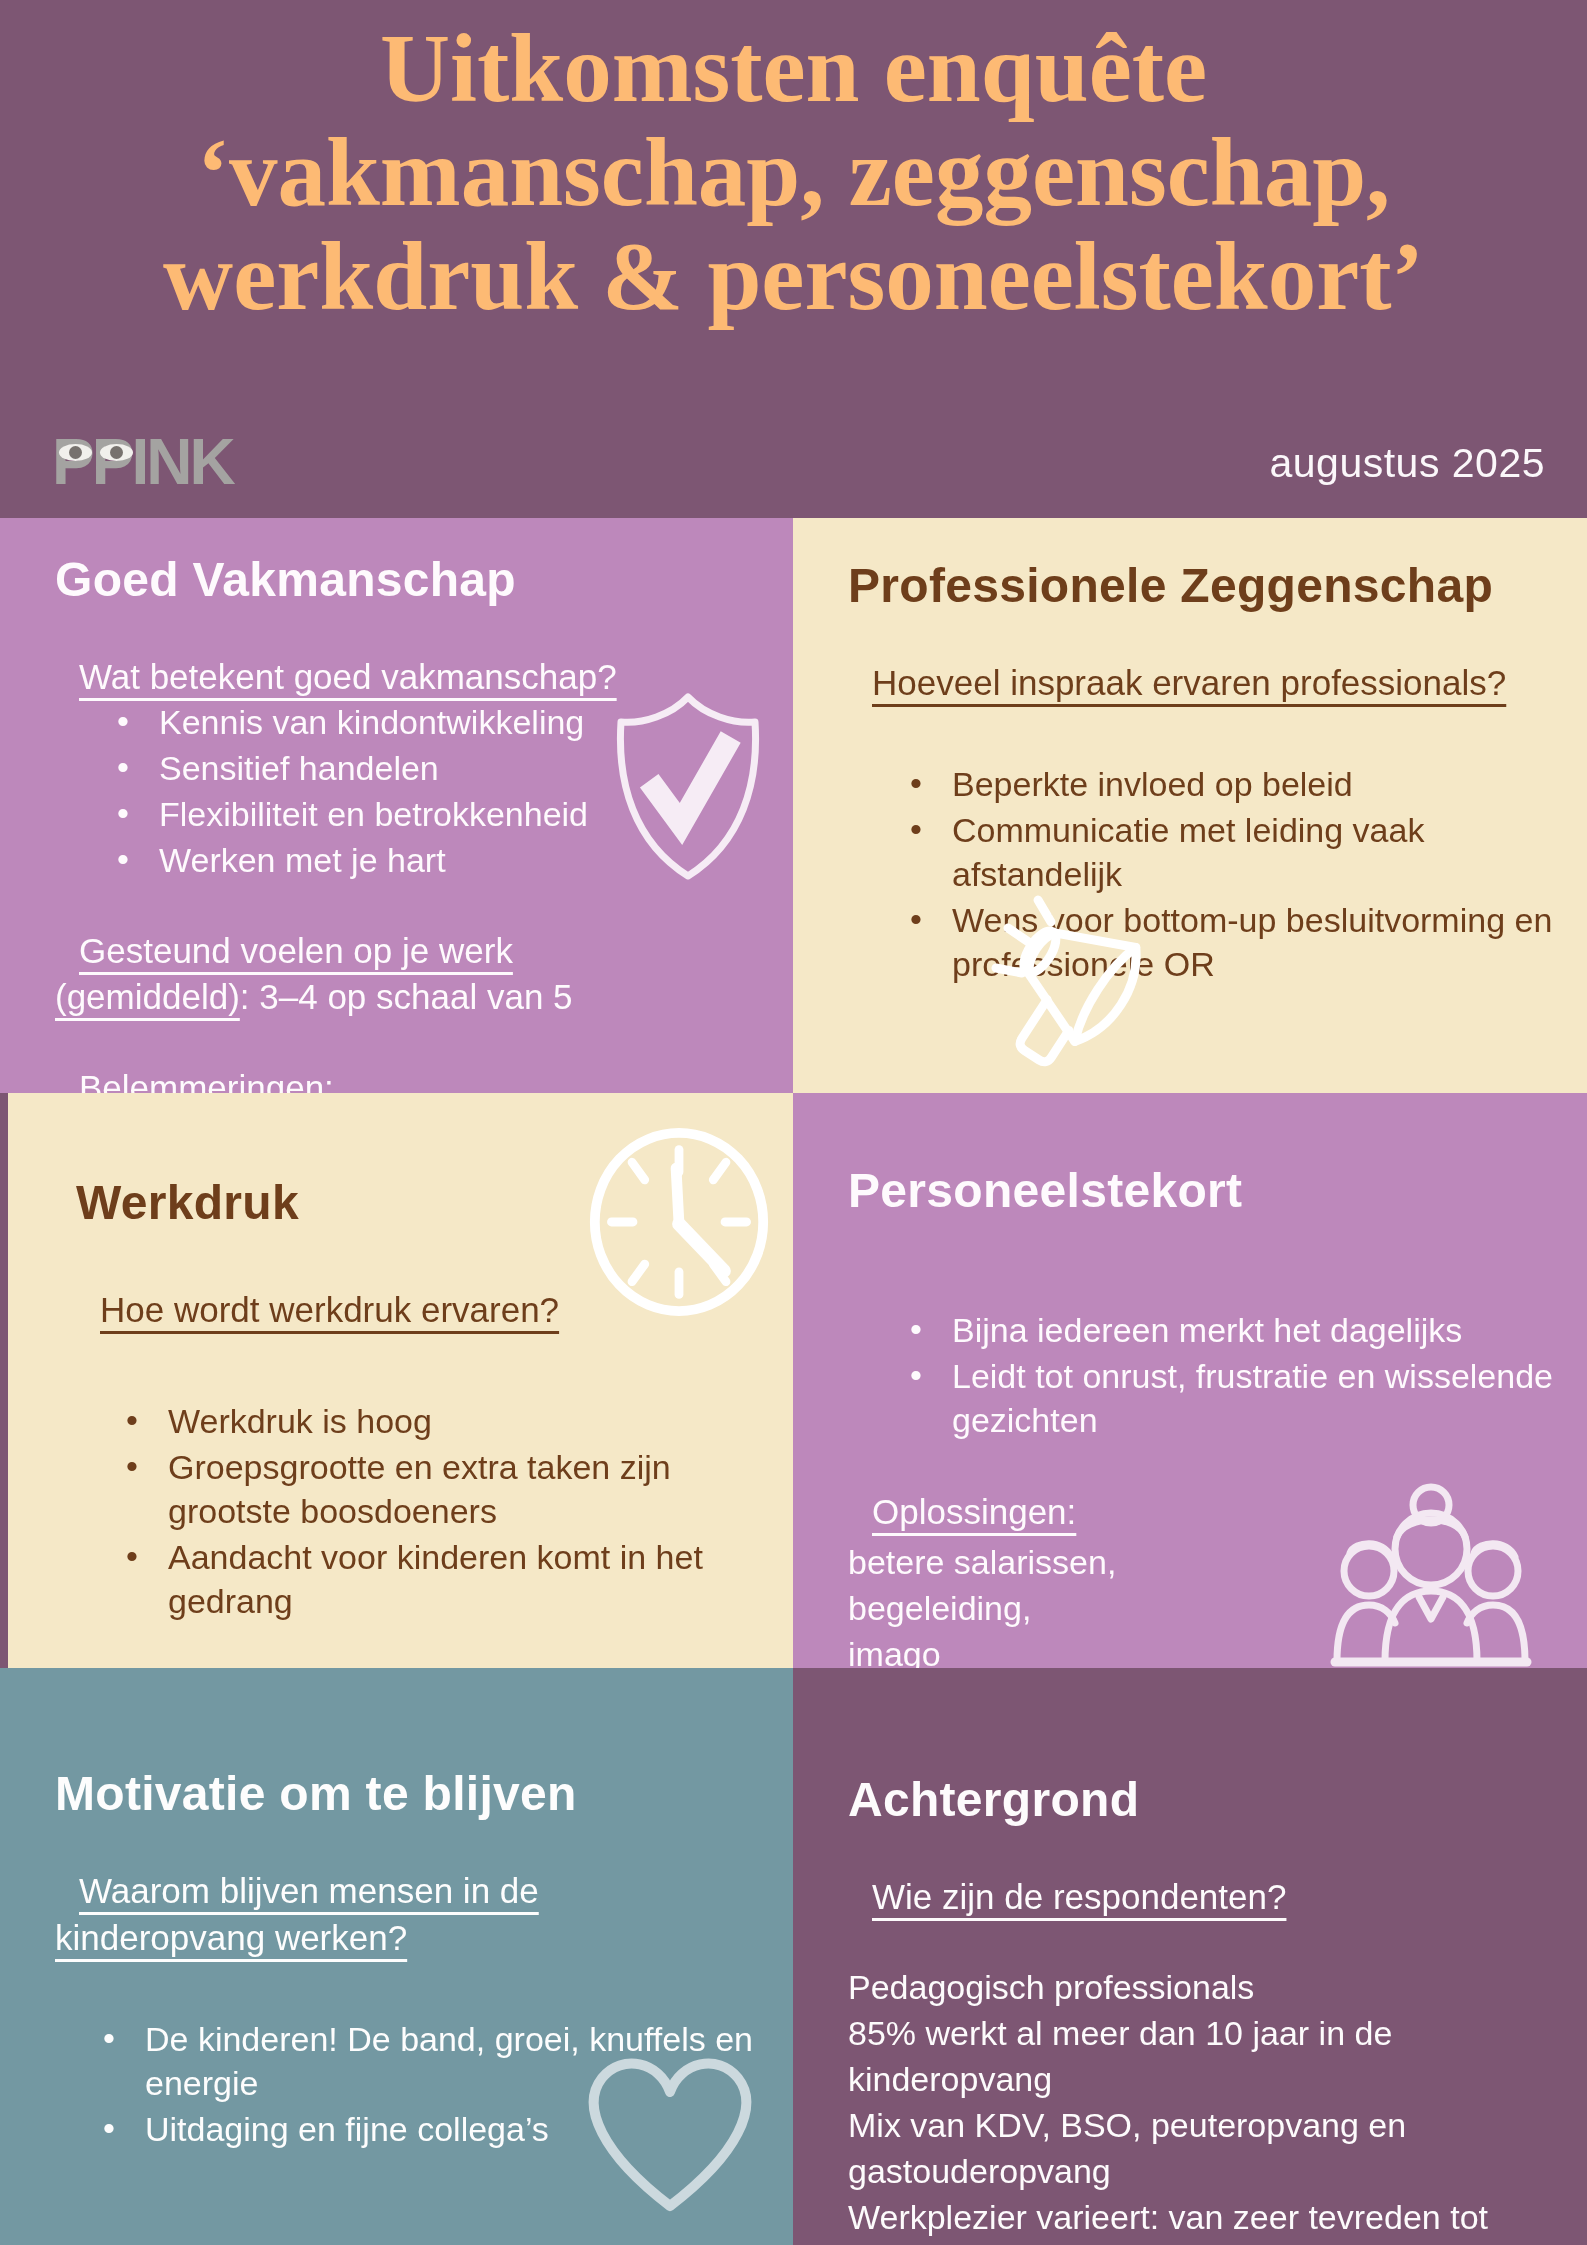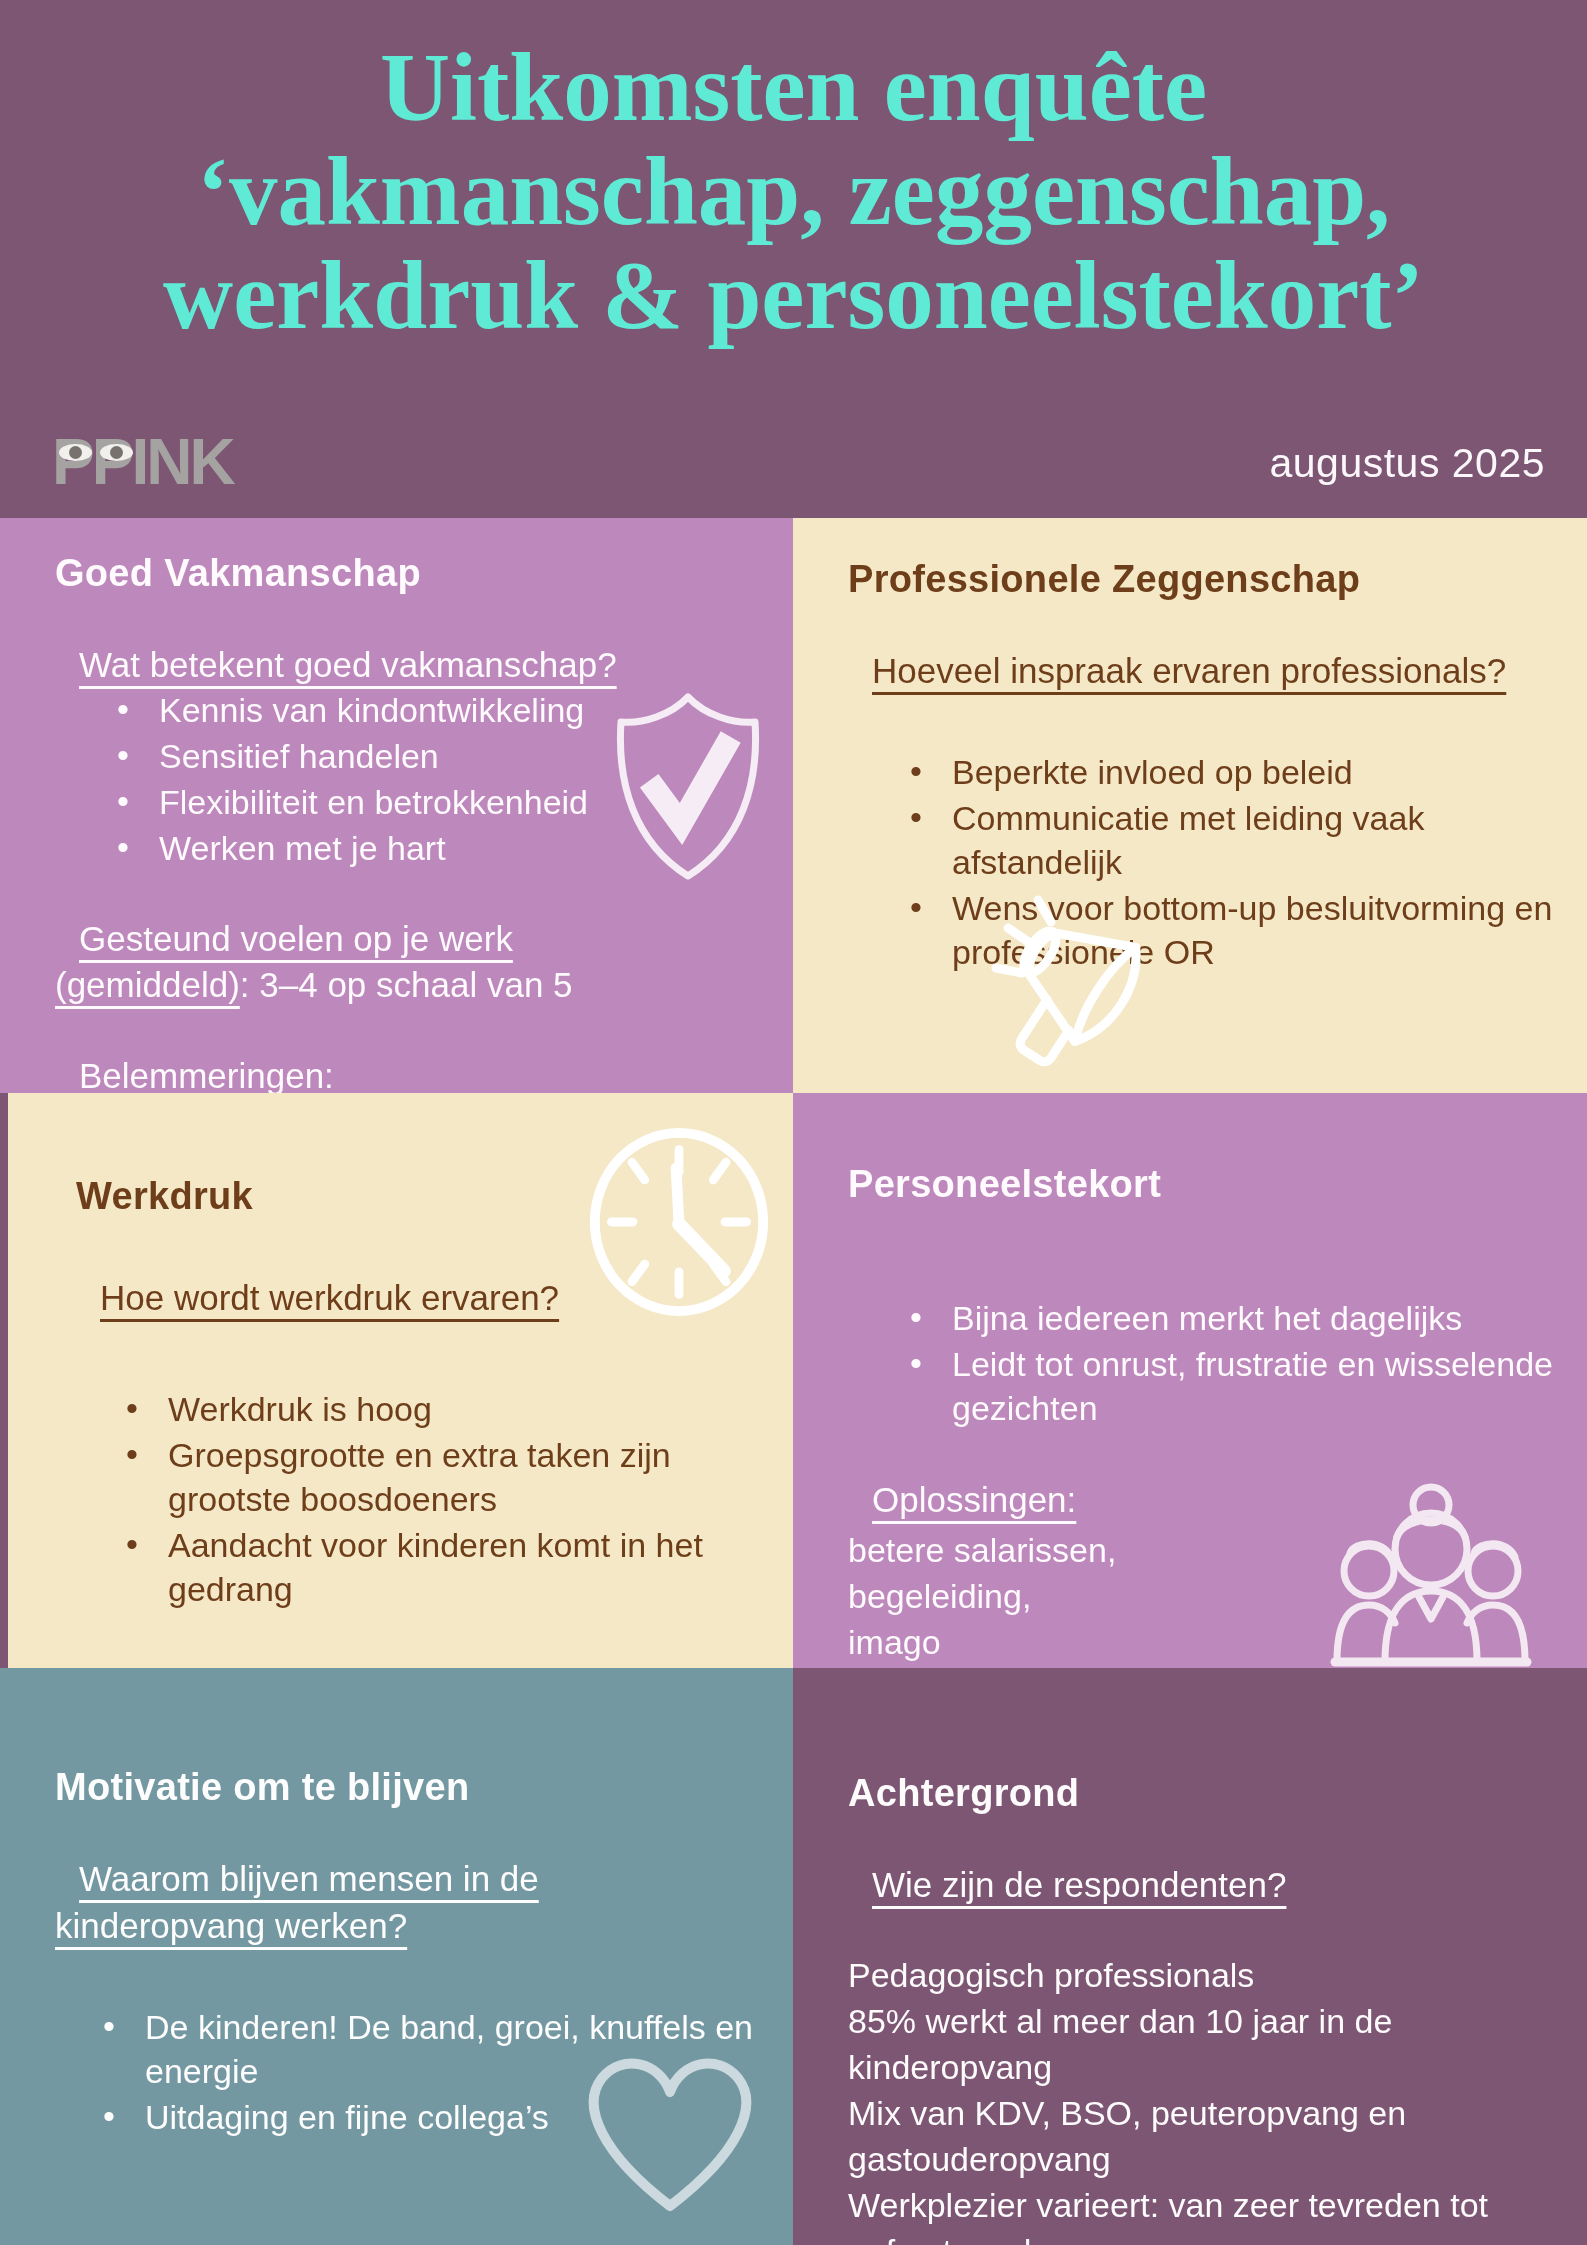--- a/index.html
+++ b/index.html
@@ -5,22 +5,22 @@
   html,body{margin:0;padding:0;}
   body{
     width:1587px;height:2245px;position:relative;overflow:hidden;
     font-family:"Liberation Sans", sans-serif;
     background:#7d5673;
   }
   .poster{position:absolute;inset:0;}
   
   .hero{position:absolute;left:0;top:0;width:1587px;height:518px;background:#7d5673;}
   .title{
-    position:absolute;left:0;top:36px;width:1587px;text-align:center;
-    font-family:"Liberation Serif", serif;font-weight:700;color:#5eead4;
+    position:absolute;left:0;top:17px;width:1587px;text-align:center;
+    font-family:"Liberation Serif", serif;font-weight:700;color:#fdba74;
     font-size:97px;line-height:104px;letter-spacing:0px;
   }
   .logo{position:absolute;left:52px;top:432px;width:230px;height:64px;}
   .logo-text{
     font-family:"Liberation Sans", sans-serif;font-weight:700;
     font-size:64px;line-height:60px;letter-spacing:-3px;color:#a4a3a1;margin-top:37px;
   }
   .eye{position:absolute;width:33px;height:17px;background:#f1f0ec;border-radius:50%;
        display:flex;align-items:center;justify-content:center;}
   .eye .pupil{width:13px;height:13px;border-radius:50%;background:#77726e;}
@@ -30,21 +30,21 @@
     position:absolute;right:42px;top:440px;color:#fbf7fa;font-size:41px;letter-spacing:0.5px;
   }
   
   .panel{position:absolute;box-sizing:border-box;}
   .p1{left:0;top:518px;width:793px;height:575px;background:#bd88bb;color:#fefafd;padding:34px 30px 0 55px;}
   .p2{left:793px;top:518px;width:794px;height:575px;background:#f5e8c7;color:#6e3e1b;padding:40px 34px 0 55px;}
   .p3{left:8px;top:1093px;width:793px;height:575px;background:#f5e8c7;color:#6e3e1b;padding:82px 30px 0 68px;}
   .p4{left:793px;top:1093px;width:872px;height:575px;background:#bd88bb;color:#fefafd;padding:70px 34px 0 55px;}
   .p5{left:0;top:1668px;width:793px;height:577px;background:#7398a2;color:#fdfdfd;padding:98px 24px 0 55px;}
   .p6{left:793px;top:1668px;width:794px;height:577px;background:#7d5673;color:#fdfbfc;padding:104px 30px 0 55px;}
-  .panel h2{margin:0 0 46px 0;font-size:38px;font-weight:700;letter-spacing:0.3px;}
+  .panel h2{margin:0 0 46px 0;font-size:48px;font-weight:700;letter-spacing:0.3px;}
   .p3 h2{margin-bottom:56px;}
   .q{margin:0;font-size:35px;line-height:47px;}
   .u{text-decoration:underline;text-decoration-thickness:2.5px;text-underline-offset:9px;margin-left:24px;}
   .bodytxt{margin:0;font-size:34px;line-height:46px;}
   ul{list-style:none;margin:0 0 0 58px;padding:0;font-size:34px;line-height:44px;}
   li{position:relative;padding:0 0 2px 46px;}
   li::before{content:"\2022";position:absolute;left:4px;top:-1px;}
   .gap-sm{height:10px;}
   .gap-md{height:44px;}
   .gap-lg{height:56px;}

